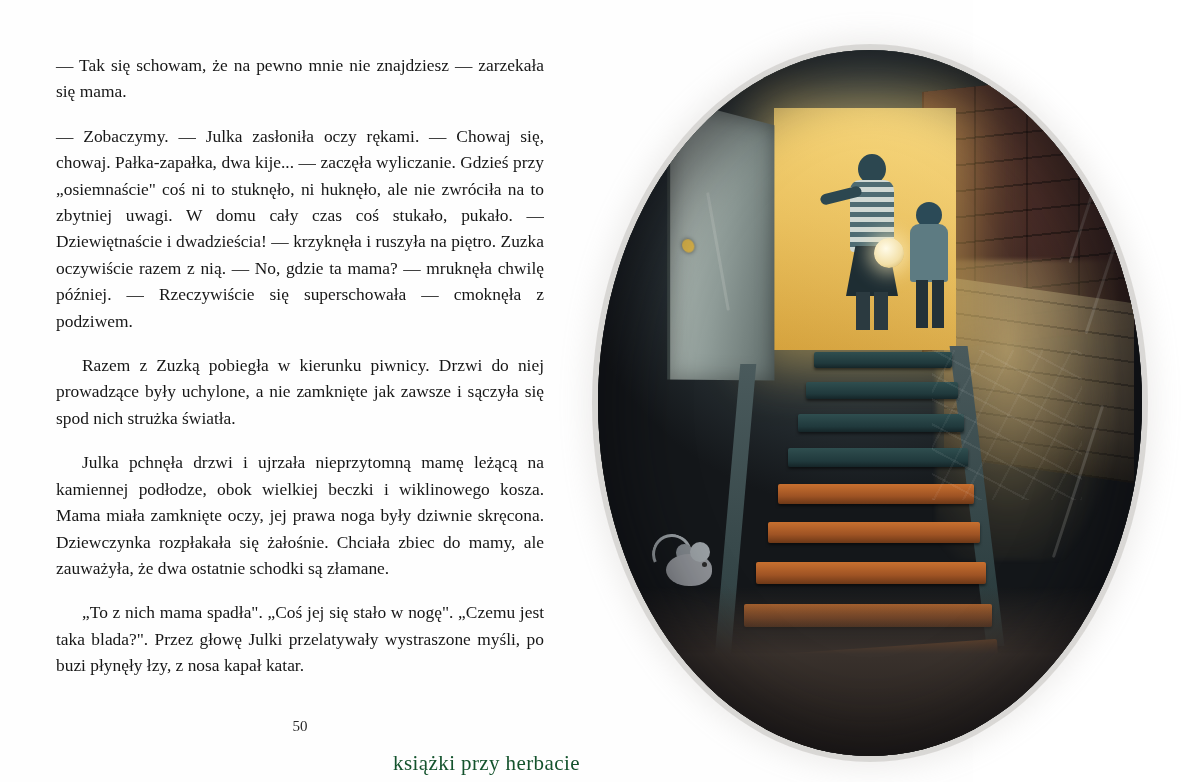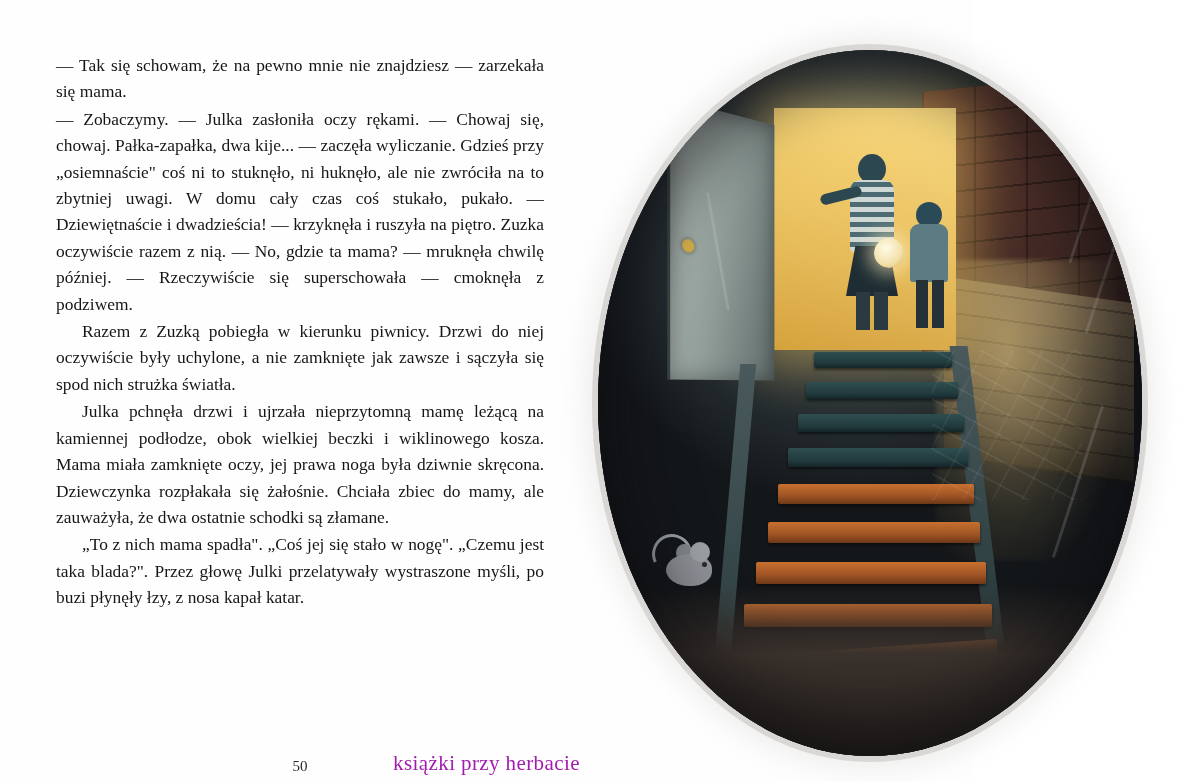--- a/index.html
+++ b/index.html
@@ -32,30 +32,30 @@
     margin: 0;
     font-size: 17.4px;
     line-height: 26.4px;
     text-align: justify;
     text-indent: 0;
     hyphens: manual;
     color: #161616;
     font-family: "Liberation Serif", serif;
   }
   .para + .para {
-    margin-top: 1px;
+    margin-top: 18px;
   }
   .indent {
     text-indent: 26px;
   }
 
   .folio {
     position: absolute;
     left: 56px;
-    top: 758px;
+    top: 718px;
     width: 488px;
     text-align: center;
     font-size: 15px;
     color: #2a2a2a;
     font-family: "Liberation Serif", serif;
   }
 
   
   .illustration {
     position: absolute;
@@ -327,35 +327,35 @@
   }
 
   
   .watermark {
     position: absolute;
     left: 0;
     right: 0;
     bottom: 6px;
     text-align: center;
     font-size: 21px;
-    color: #a21caf;
+    color: #14532d;
     letter-spacing: 0.4px;
     font-family: "Liberation Serif", serif;
   }
 </style>
 </head>
 <body>
 
 <div class="page">
 
   <div class="text-column">
     <p class="para">— Tak się schowam, że na pewno mnie nie znajdziesz — zarzekała się mama.</p>
     <p class="para">— Zobaczymy. — Julka zasłoniła oczy rękami. — Chowaj się, chowaj. Pałka-zapałka, dwa kije... — zaczęła wyliczanie. Gdzieś przy „osiemnaście" coś ni to stuknęło, ni huknęło, ale nie zwróciła na to zbytniej uwagi. W domu cały czas coś stukało, pukało. — Dziewiętnaście i dwadzieścia! — krzyknęła i ruszyła na piętro. Zuzka oczywiście razem z nią. — No, gdzie ta mama? — mruknęła chwilę później. — Rzeczywiście się superschowała — cmoknęła z podziwem.</p>
-    <p class="para indent">Razem z Zuzką pobiegła w kierunku piwnicy. Drzwi do niej oczywiście były uchylone, a nie zamknięte jak zawsze i sączyła się spod nich strużka światła.</p>
-    <p class="para indent">Julka pchnęła drzwi i ujrzała nieprzytomną mamę leżącą na kamiennej podłodze, obok wielkiej beczki i wiklinowego kosza. Mama miała zamknięte oczy, jej prawa noga była dziwnie skręcona. Dziewczynka rozpłakała się żałośnie. Chciała zbiec do mamy, ale zauważyła, że dwa ostatnie schodki są złamane.</p>
+    <p class="para indent">Razem z Zuzką pobiegła w kierunku piwnicy. Drzwi do niej prowadzące były uchylone, a nie zamknięte jak zawsze i sączyła się spod nich strużka światła.</p>
+    <p class="para indent">Julka pchnęła drzwi i ujrzała nieprzytomną mamę leżącą na kamiennej podłodze, obok wielkiej beczki i wiklinowego kosza. Mama miała zamknięte oczy, jej prawa noga były dziwnie skręcona. Dziewczynka rozpłakała się żałośnie. Chciała zbiec do mamy, ale zauważyła, że dwa ostatnie schodki są złamane.</p>
     <p class="para indent">„To z nich mama spadła". „Coś jej się stało w nogę". „Czemu jest taka blada?". Przez głowę Julki przelatywały wystraszone myśli, po buzi płynęły łzy, z nosa kapał katar.</p>
   </div>
 
   <div class="folio">50</div>
 
   <div class="illustration">
     <div class="ill-inner">
       <div class="oval">
 
         <div class="bg-dark"></div>

